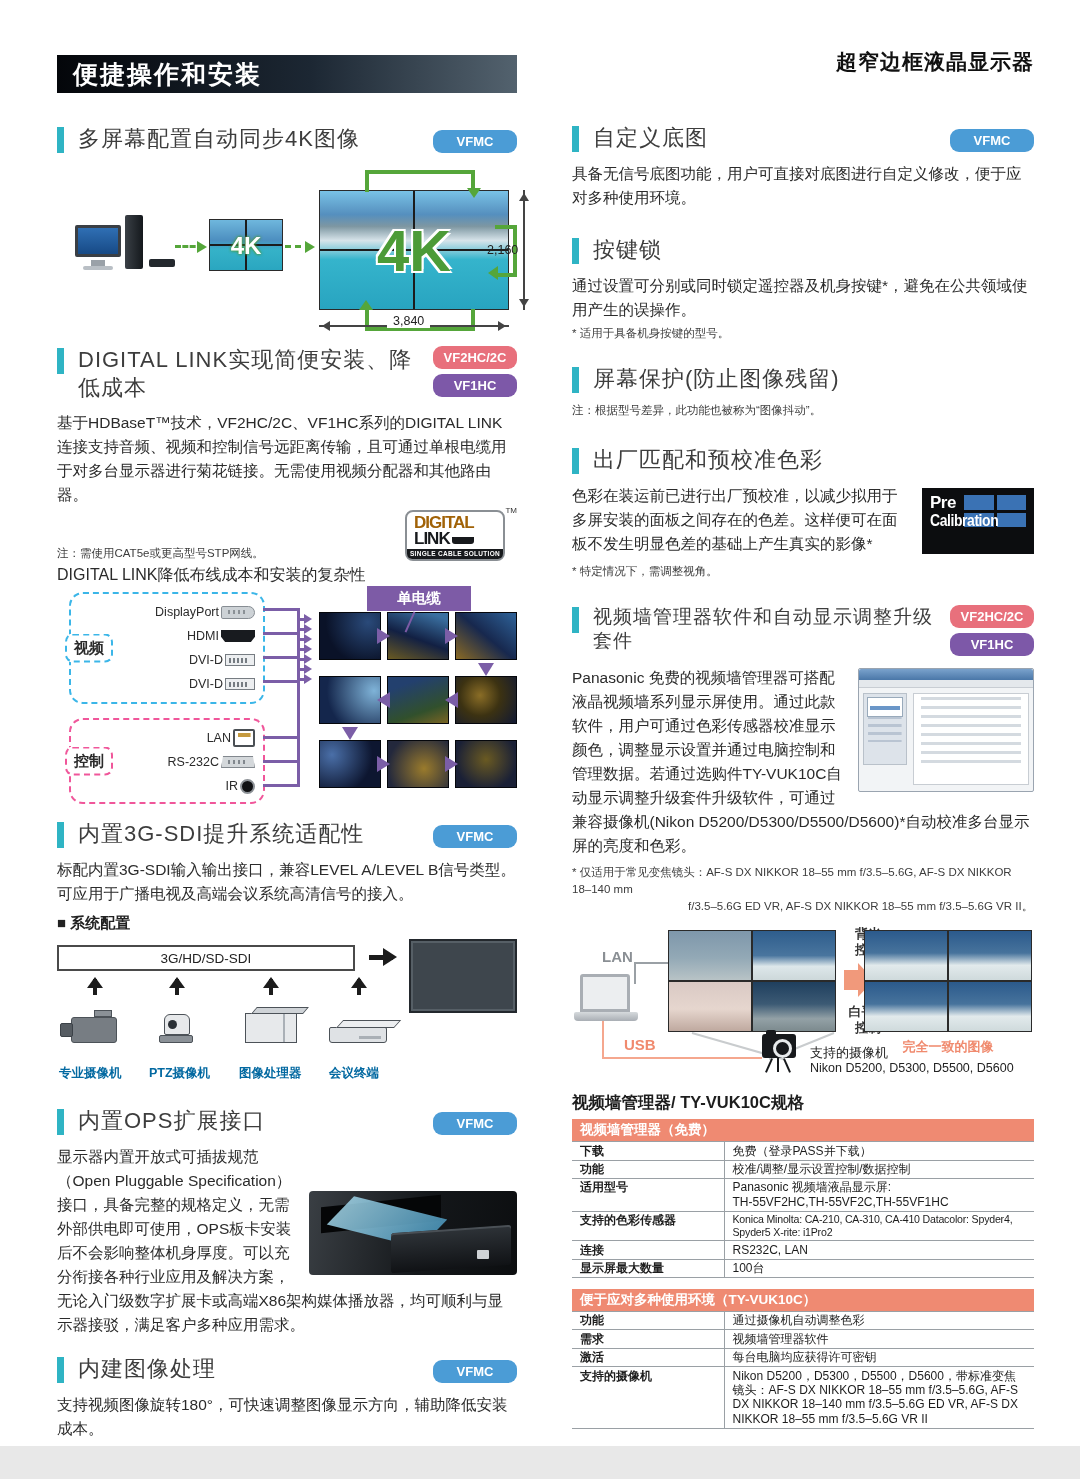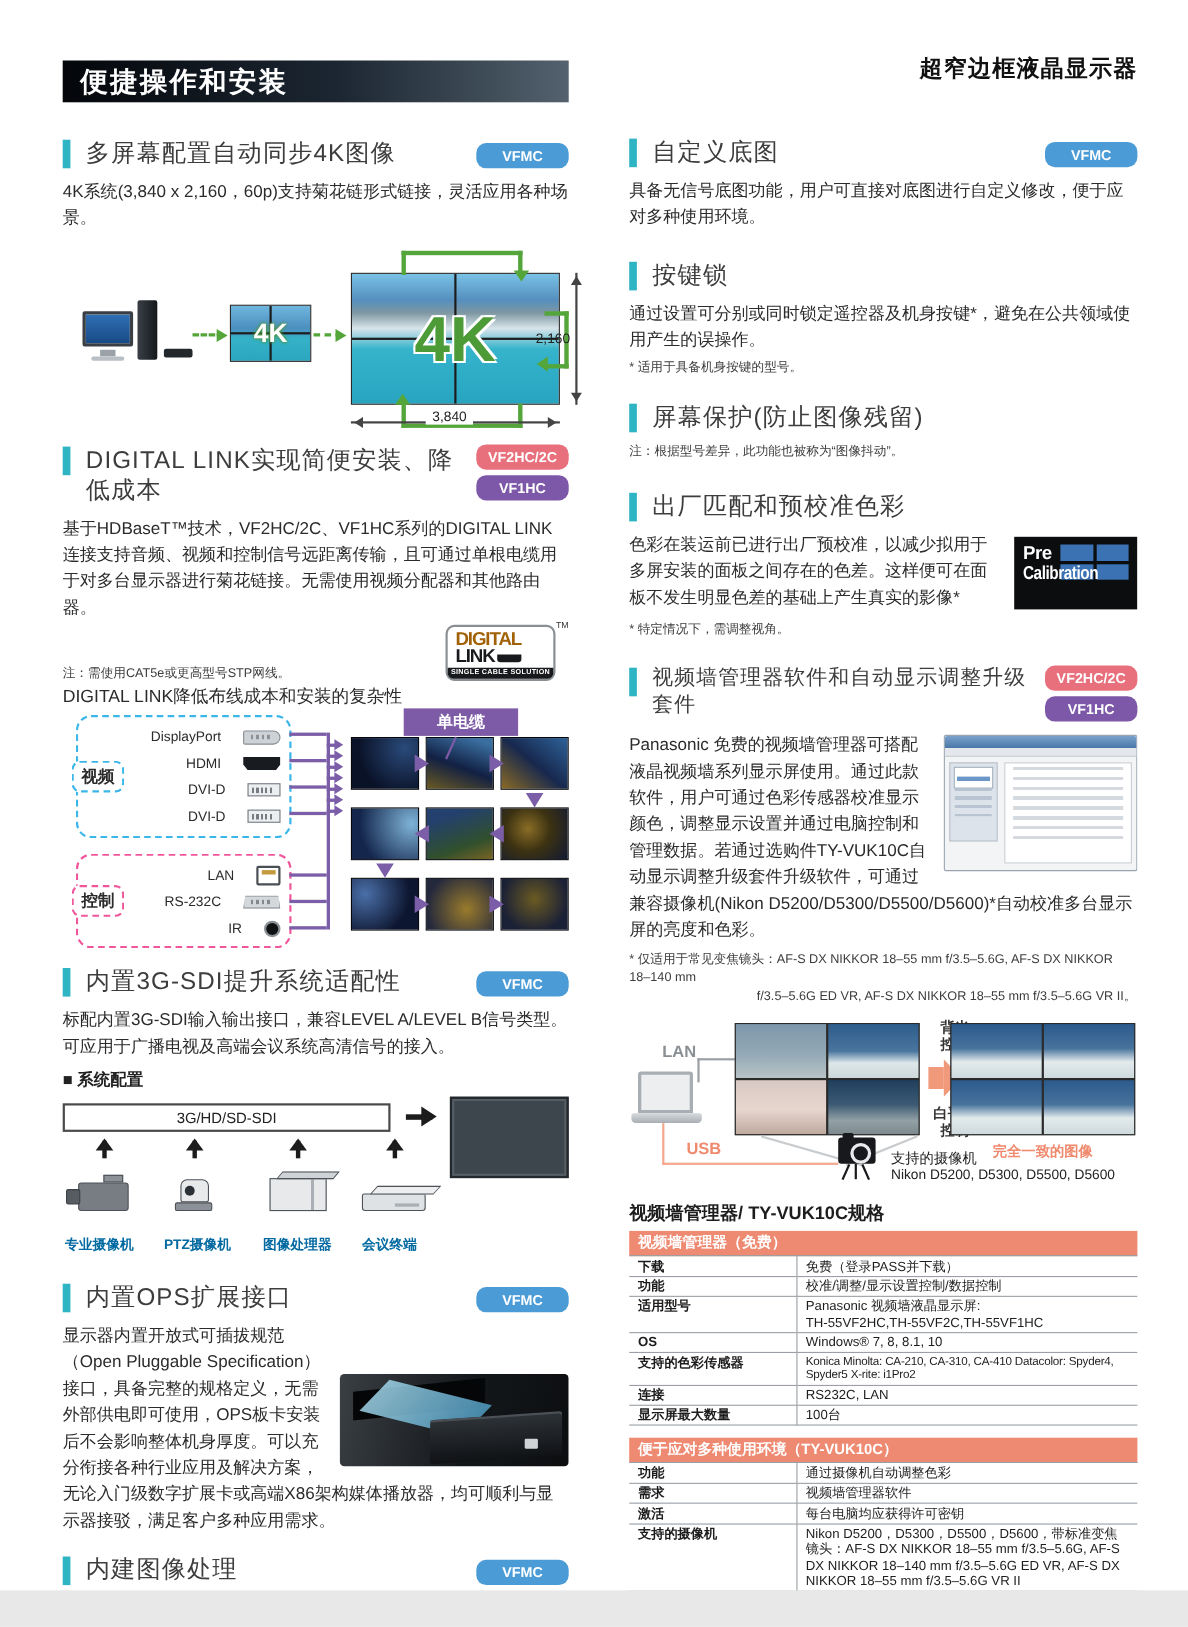--- a/index.html
+++ b/index.html
@@ -84,21 +84,21 @@
   .subheading { font-size:16px; color:#2b2b2b; margin-bottom:6px; }
 
   .diagramB { position:relative; height:212px; margin-bottom:16px; }
   .group-box { position:absolute; left:12px; width:196px; border:2px dashed; border-radius:14px; padding:6px 8px 6px 48px; }
   .gb-video   { top:0;   height:112px; border-color:#3bb6e8; }
   .gb-control { top:126px; height:86px; border-color:#f0569a; }
   .group-label { position:absolute; left:-6px; top:50%; transform:translateY(-50%); background:#fff; border:2px dashed; border-radius:8px;
                  font-size:15px; font-weight:bold; padding:3px 7px; color:#2b2b2b; }
   .gb-video .group-label { border-color:#3bb6e8; }
   .gb-control .group-label { border-color:#f0569a; }
-  .port-row { display:flex; align-items:center; justify-content:flex-end; gap:20px; height:24px; }
+  .port-row { display:flex; align-items:center; justify-content:flex-end; gap:2px; height:24px; }
   .port-label { font-size:12.5px; color:#2b2b2b; }
   .icon-dp   { width:34px; height:13px; background:#cdd2d6; border:1px solid #878d93; border-radius:2px 7px 7px 2px;
                background-image:repeating-linear-gradient(90deg,#8b9196 0 2px,transparent 2px 5px); background-size:60% 40%; background-position:45% 55%; background-repeat:no-repeat; }
   .icon-hdmi { width:34px; height:12px; background:#181b1f; clip-path:polygon(0 0,100% 0,100% 55%,88% 100%,12% 100%,0 55%); }
   .icon-dvi  { width:30px; height:12px; background:#eceef0; border:1px solid #767c82;
                background-image:repeating-linear-gradient(90deg,#767c82 0 2px,transparent 2px 4px); background-size:70% 50%; background-position:30% 50%; background-repeat:no-repeat; }
   .icon-lan  { width:22px; height:18px; background:#fff; border:2px solid #4a4f54; border-radius:2px;
                background-image:linear-gradient(#c59a3f,#c59a3f); background-size:70% 30%; background-position:50% 15%; background-repeat:no-repeat; }
   .icon-rs   { width:34px; height:12px; background:#d4d8db; border:1px solid #82888e; clip-path:polygon(6% 0,94% 0,100% 100%,0 100%);
                background-image:repeating-linear-gradient(90deg,#82888e 0 2px,transparent 2px 5px); background-size:60% 40%; background-position:50% 50%; background-repeat:no-repeat; }
@@ -230,21 +230,20 @@
 
   <div class="col-left">
 
     <div class="banner">便捷操作和安装</div>
 
     <div class="sec-head">
       <span class="accent-bar"></span>
       <div class="sec-title">多屏幕配置自动同步4K图像</div>
       <span class="badge blue badge-solo">VFMC</span>
     </div>
-    <div class="body-text">4K系统(3,840 x 2,160，60p)支持菊花链形式链接，灵活应用各种场景。</div>
 
     <div class="diagramA">
       <div class="pc-mon"></div>
       <div class="pc-stand"></div>
       <div class="pc-base"></div>
       <div class="pc-tower"></div>
       <div class="pc-dvd"></div>
       <div class="dash-arrow da1"></div>
       <div class="wall wall-sm">
         <i class="gl-h"></i>
@@ -547,24 +546,20 @@
       <tr>
         <td class="k">功能</td>
         <td class="v">校准/调整/显示设置控制/数据控制</td>
           </tr>
       <tr>
         <td class="k">适用型号</td>
         <td class="v">Panasonic 视频墙液晶显示屏:
 TH-55VF2HC,TH-55VF2C,TH-55VF1HC</td>
           </tr>
       <tr>
-        <td class="k">OS</td>
-        <td class="v">Windows® 7, 8, 8.1, 10</td>
-          </tr>
-      <tr>
         <td class="k">支持的色彩传感器</td>
         <td class="v cond">Konica Minolta: CA-210, CA-310, CA-410 Datacolor: Spyder4, Spyder5 X-rite: i1Pro2</td>
           </tr>
       <tr>
         <td class="k">连接</td>
         <td class="v">RS232C, LAN</td>
           </tr>
       <tr>
         <td class="k">显示屏最大数量</td>
         <td class="v">100台</td>

